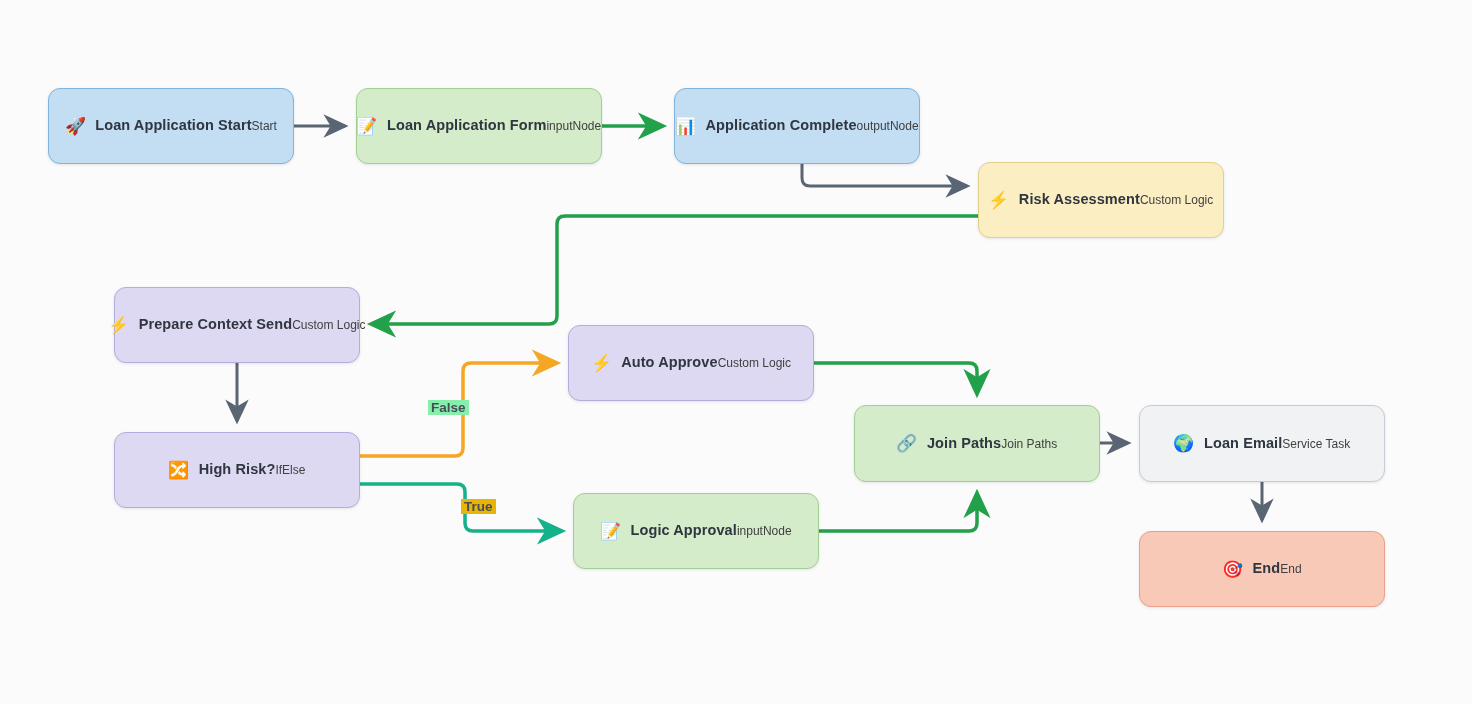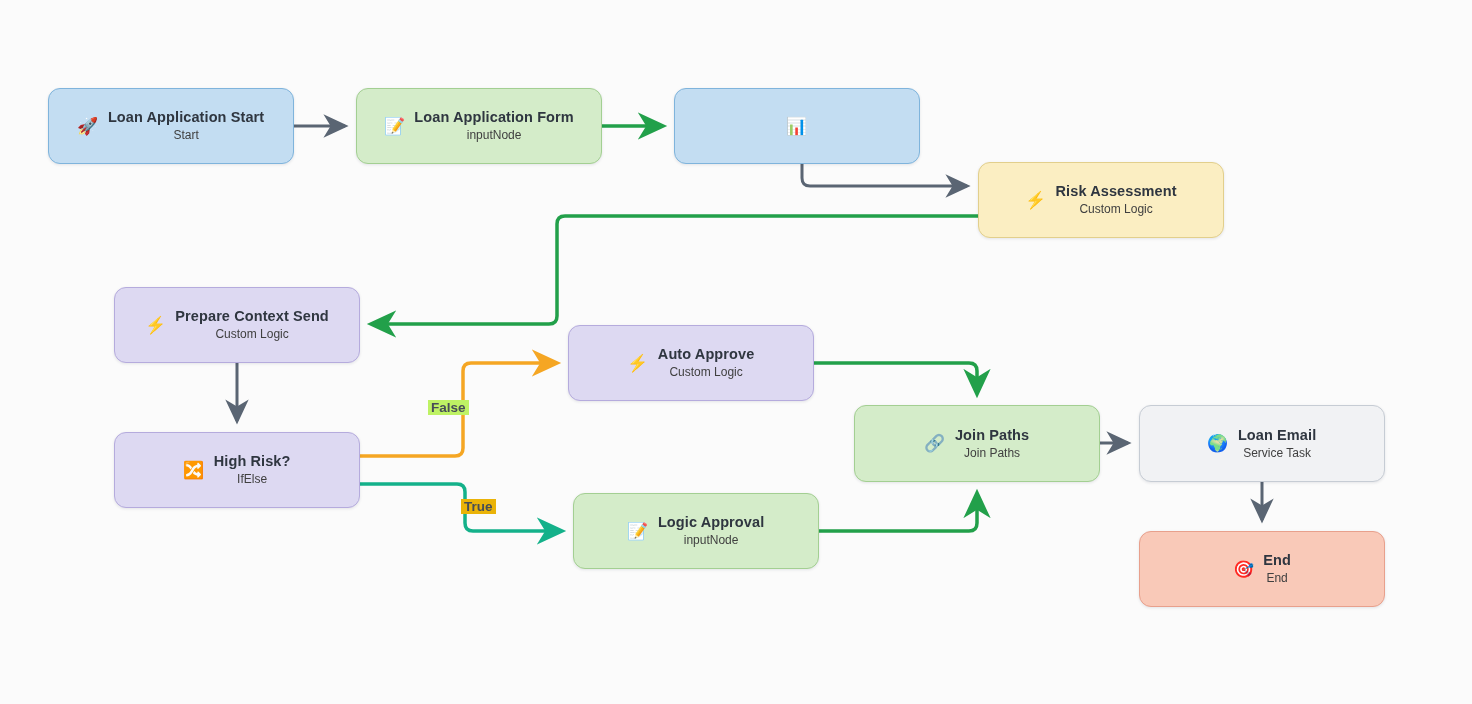--- a/index.html
+++ b/index.html
@@ -42,21 +42,21 @@
     gap: 9px;
   }
   .node-icon {
     font-size: 17px;
     line-height: 1;
     flex: 0 0 auto;
     display: block;
   }
   .node-text {
     display: flex;
-    flex-direction: column;
+    flex-direction: row;
     align-items: center;
     justify-content: flex-end;
     line-height: 1.22;
   }
   .node-title {
     font-size: 14.5px;
     font-weight: bold;
     color: #2f3640;
     white-space: nowrap;
     letter-spacing: 0.1px;
@@ -138,20 +138,24 @@
           <span class="node-icon">📝</span>
           <div class="node-text">
             <div class="node-title">Loan Application Form</div>
             <div class="node-subtitle">inputNode</div>
           </div>
         </div>
       </div>
       <div class="node" style="left: 674px; top: 88px; width: 246px; height: 76px; background: rgb(195, 221, 242); border-color: rgb(127, 180, 220);">
         <div class="node-inner">
           <span class="node-icon">📊</span>
+          <div class="node-text">
+            <div class="node-title">Application Complete</div>
+            <div class="node-subtitle">outputNode</div>
+          </div>
         </div>
       </div>
       <div class="node" style="left: 978px; top: 162px; width: 246px; height: 76px; background: rgb(251, 238, 194); border-color: rgb(226, 207, 140);">
         <div class="node-inner">
           <span class="node-icon">⚡</span>
           <div class="node-text">
             <div class="node-title">Risk Assessment</div>
             <div class="node-subtitle">Custom Logic</div>
           </div>
         </div>
@@ -214,17 +218,17 @@
         <div class="node-inner">
           <span class="node-icon">🎯</span>
           <div class="node-text">
             <div class="node-title">End</div>
             <div class="node-subtitle">End</div>
           </div>
         </div>
       </div>
     </div>
   <div id="labels-container">
-      <div class="edge-label" style="left: 428px; top: 400px; background: #bef264;">False</div>
+      <div class="edge-label" style="left: 428px; top: 400px; background: #86efac;">False</div>
       <div class="edge-label" style="left: 461px; top: 499px; background: #eab308;">True</div>
     </div>
 
 </div>
 
 </body></html>

